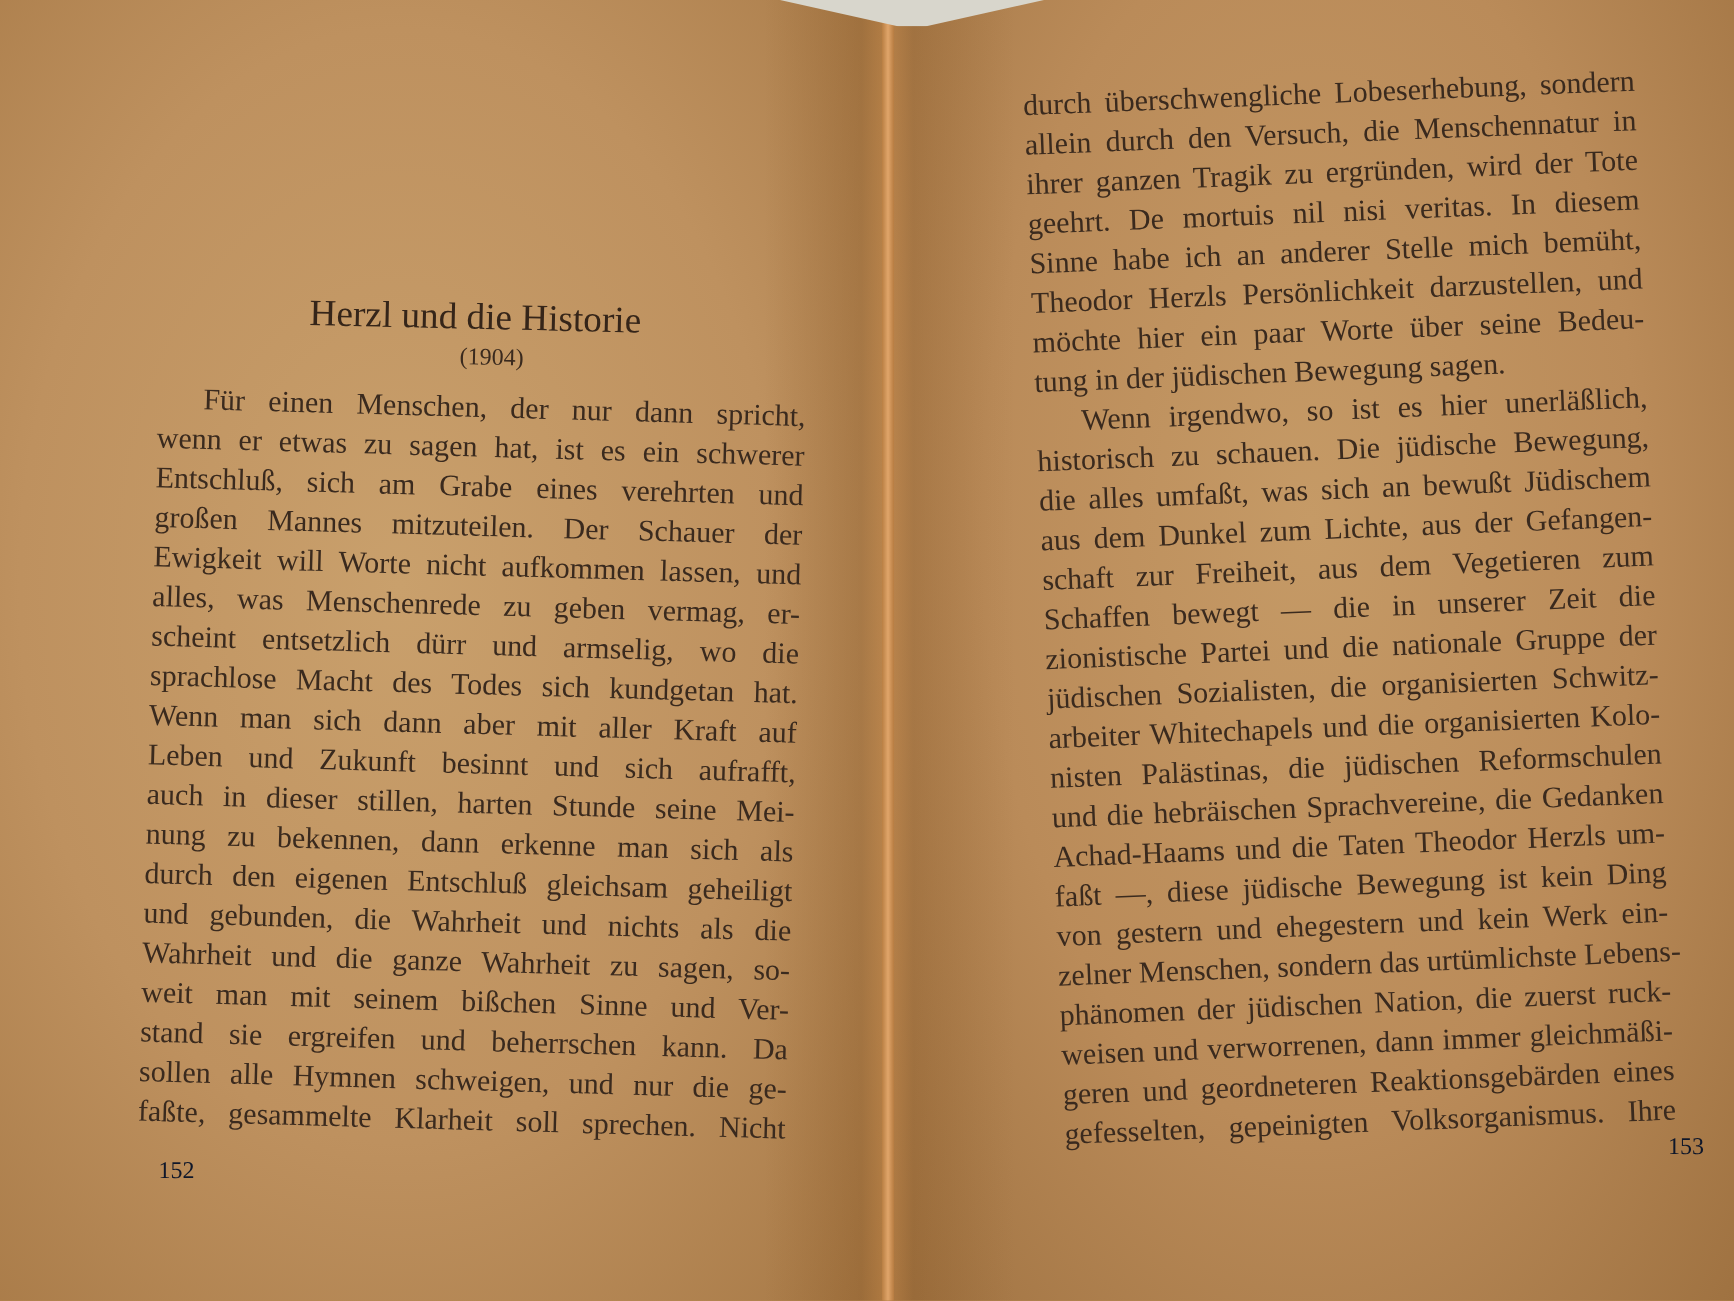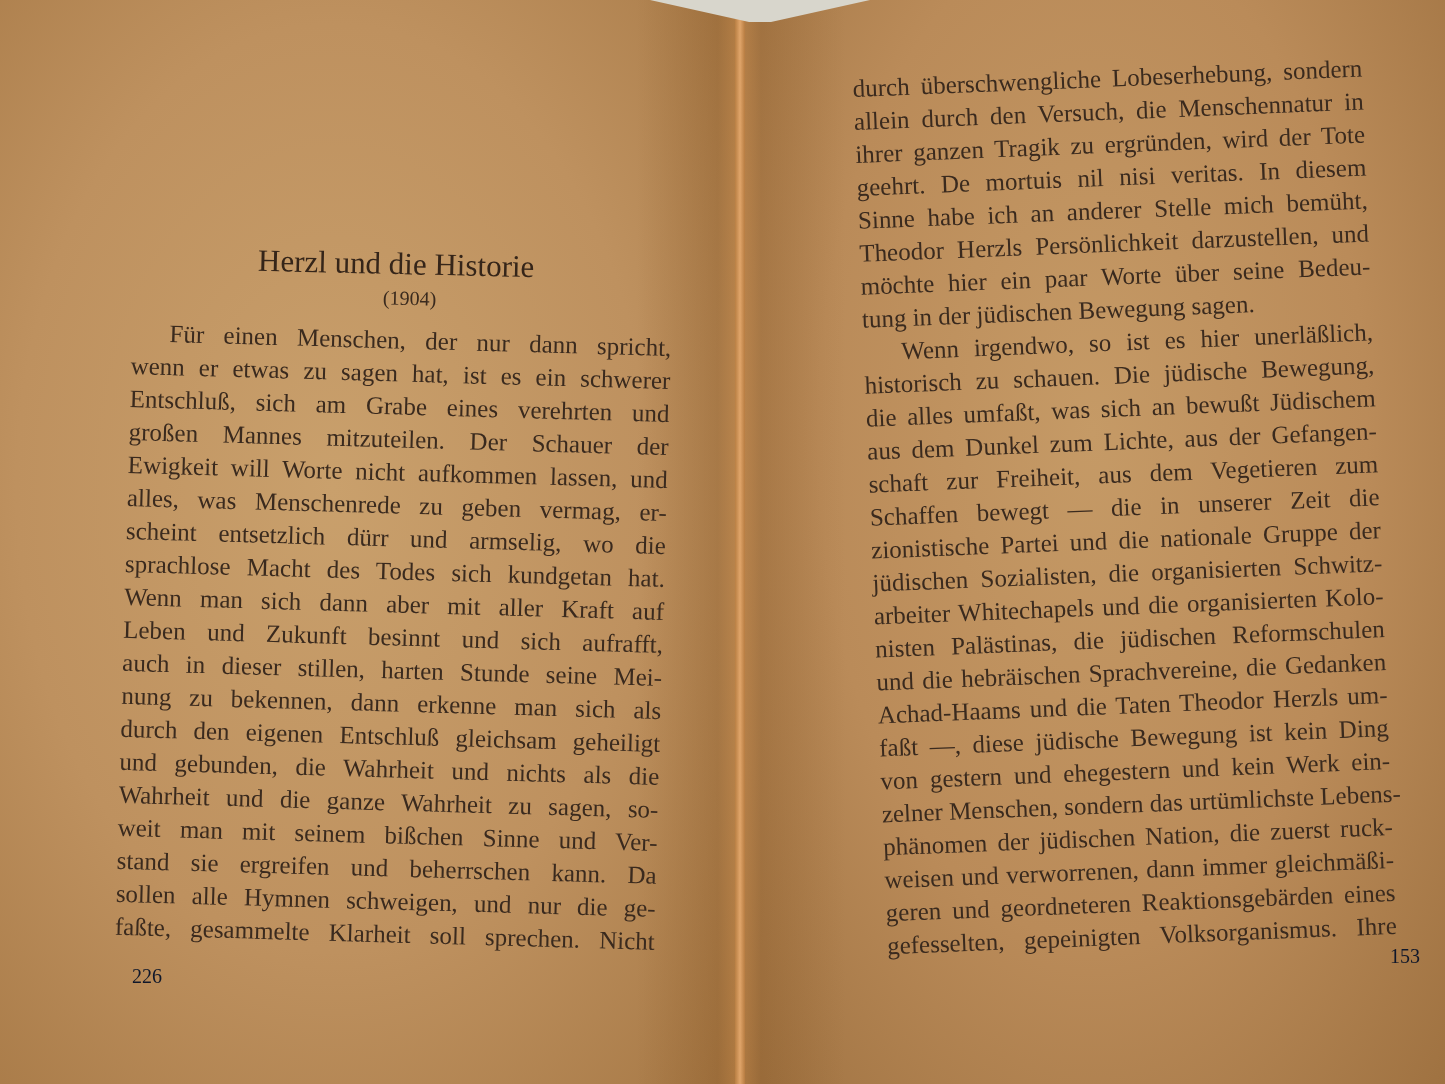--- a/index.html
+++ b/index.html
@@ -82,21 +82,21 @@
     <p>nung zu bekennen, dann erkenne man sich als</p>
     <p>durch den eigenen Entschluß gleichsam geheiligt</p>
     <p>und gebunden, die Wahrheit und nichts als die</p>
     <p>Wahrheit und die ganze Wahrheit zu sagen, so-</p>
     <p>weit man mit seinem bißchen Sinne und Ver-</p>
     <p>stand sie ergreifen und beherrschen kann. Da</p>
     <p>sollen alle Hymnen schweigen, und nur die ge-</p>
     <p>faßte, gesammelte Klarheit soll sprechen. Nicht</p>
   </div>
 
-  <div class="page-num pn-left">226</div>
+  <div class="page-num pn-left">152</div>
 
   <div class="text right-text">
     <p>durch überschwengliche Lobeserhebung, sondern</p>
     <p>allein durch den Versuch, die Menschennatur in</p>
     <p>ihrer ganzen Tragik zu ergründen, wird der Tote</p>
     <p>geehrt. De mortuis nil nisi veritas. In diesem</p>
     <p>Sinne habe ich an anderer Stelle mich bemüht,</p>
     <p>Theodor Herzls Persönlichkeit darzustellen, und</p>
     <p>möchte hier ein paar Worte über seine Bedeu-</p>
     <p class="last">tung in der jüdischen Bewegung sagen.</p>

